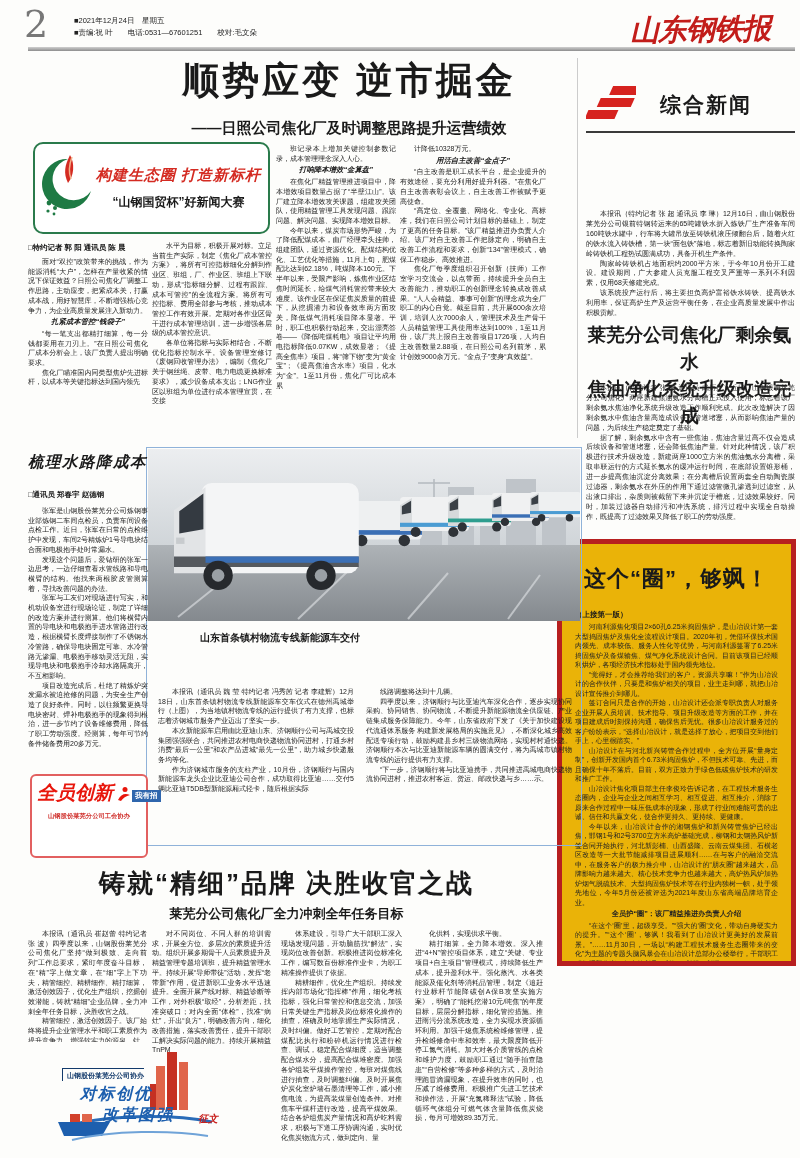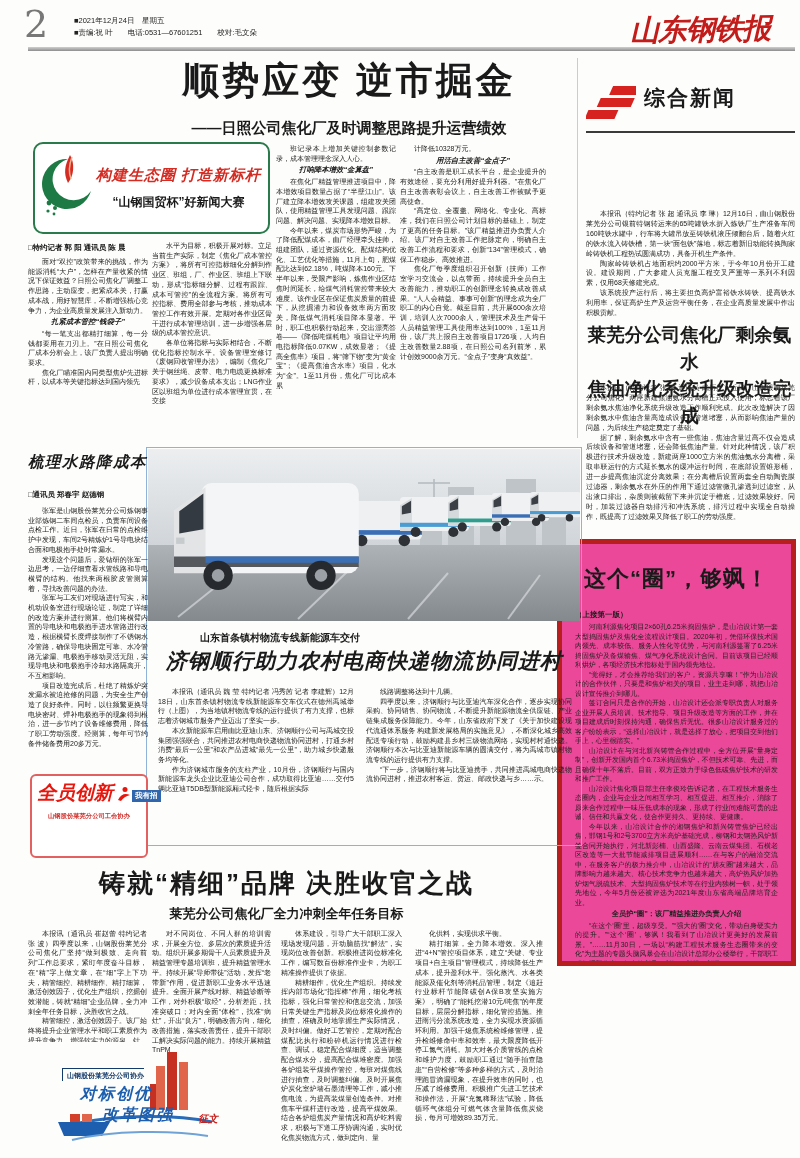--- a/index.html
+++ b/index.html
@@ -23,31 +23,31 @@
   #main-byline{left:28px;top:243px;width:124px;font-size:7.5px;font-weight:bold;color:#111;}
   .mcol,.jcol,.bcol,.sbody{position:absolute;font-size:7px;line-height:9.7px;color:#222;overflow:hidden;}
   #mc1{left:28px;top:257px;width:120px;height:176px;}
   #mc2{left:152px;top:241px;width:120px;height:192px;}
   #mc3{left:276px;top:144px;width:120px;height:289px;}
   #mc4{left:400px;top:144px;width:146px;height:289px;}
   .colp{margin:0;text-indent:2em;text-align:justify;}
   .colsub{margin:2px 0;text-align:center;font-weight:bold;font-style:italic;font-size:7.4px;}
   #vr1{left:577px;top:58px;width:1px;height:380px;background:#ccc;}
   
-  #zh-header{left:586px;top:84px;width:209px;display:flex;align-items:flex-start;gap:8px;}
+  #zh-header{left:586px;top:84px;width:209px;display:flex;align-items:center;gap:24px;}
   #zh-title{font-size:21px;font-weight:900;letter-spacing:2px;}
   #zh-rule{left:586px;top:131px;width:209px;height:1.5px;background:#3a3a3a;}
   .sb-hl{left:582px;width:215px;text-align:center;font-size:18.5px;font-weight:900;
          font-family:"Liberation Serif",serif;line-height:27px;}
   #sb1-hl{top:147px;} #sb2-hl{top:322px;}
   #sb1-body{left:586px;top:209px;width:209px;height:110px;}
   #sb2-body{left:586px;top:383px;width:209px;height:142px;}
   .sbody{font-size:7px;line-height:9.9px;}
   
-  #redbox{left:557px;top:539px;width:239px;height:427px;border:5px solid #b71f1f;background:#ec4899;
+  #redbox{left:557px;top:539px;width:239px;height:427px;border:5px solid #b71f1f;background:#eab308;
           box-sizing:border-box;padding:8px 13px;overflow:hidden;}
   #rb-title{text-align:center;font-size:22px;font-weight:900;letter-spacing:1px;margin:12px 0 16px;}
   #rb-cont{font-size:7.5px;font-weight:bold;margin:0 0 2px;}
   #rb-body{font-size:6.9px;line-height:9.5px;color:#222;}
   #rb-body .colsub{font-size:7.2px;font-style:normal;}
   
   #bluebox{left:146px;top:447px;width:436px;height:399px;border:1px solid #8fb2d9;box-sizing:border-box;}
   #photo{left:148px;top:449px;width:432px;height:172px;}
   #jg-kicker{left:160px;top:631px;font-size:10px;font-weight:bold;margin-left:40px;}
   #jg-hl{left:148px;top:647px;width:432px;text-align:center;font-size:21px;font-weight:900;font-style:italic;
@@ -275,21 +275,20 @@
           <rect x="30" y="70" width="146" height="6" fill="#3b6fb5"></rect>
           <circle cx="42" cy="88" r="14" fill="#26292d"></circle>
             <circle cx="42" cy="88" r="6" fill="#9aa0a5"></circle>
           <circle cx="140" cy="88" r="14" fill="#26292d"></circle>
             <circle cx="140" cy="88" r="6" fill="#9aa0a5"></circle>
         </g>
       </g>
     </svg>
   </div>
   <div class="abs" id="jg-kicker">山东首条镇村物流专线新能源车交付</div>
-  <div class="abs" id="jg-hl">济钢顺行助力农村电商快递物流协同进村</div>
   <div class="jcol" id="jc1">
       <p class="colp">本报讯（通讯员 魏 莹 特约记者 冯秀茜 记者 李建辉）12月18日，山东首条镇村物流专线新能源车交车仪式在德州禹城举行（上图），为当地镇村物流专线的运行提供了有力支撑，也标志着济钢城市服务产业迈出了坚实一步。</p>
       <p class="colp">本次新能源车启用由比亚迪山东、济钢顺行公司与禹城交投集团强强联合，共同推进农村电商快递物流协同进村，打通乡村消费“最后一公里”和农产品进城“最先一公里”，助力城乡快递服务均等化。</p>
       <p class="colp">作为济钢城市服务的支柱产业，10月份，济钢顺行与国内新能源车龙头企业比亚迪公司合作，成功取得比亚迪……交付5辆比亚迪T5DB型新能源厢式轻卡，随后根据实际</p>
     </div>
   <div class="jcol" id="jc2">
       <p class="colp">线路调整将达到十几辆。</p>
       <p class="colp">四季度以来，济钢顺行与比亚迪汽车深化合作，逐步实现协同采购、协同销售、协同物流，不断提升新能源物流全供应链、产业链集成服务保障能力。今年，山东省政府下发了《关于加快建设现代流通体系服务 构建新发展格局的实施意见》，不断深化城乡高效配送专项行动，鼓励构建县乡村三级物流网络，实现村村通快递。济钢顺行本次与比亚迪新能源车辆的圆满交付，将为禹城市镇村物流专线的运行提供有力支撑。</p>
       <p class="colp">“下一步，济钢顺行将与比亚迪携手，共同推进禹城电商快递物流协同进村，推进农村客运、货运、邮政快递与乡……示。</p>
     </div>

